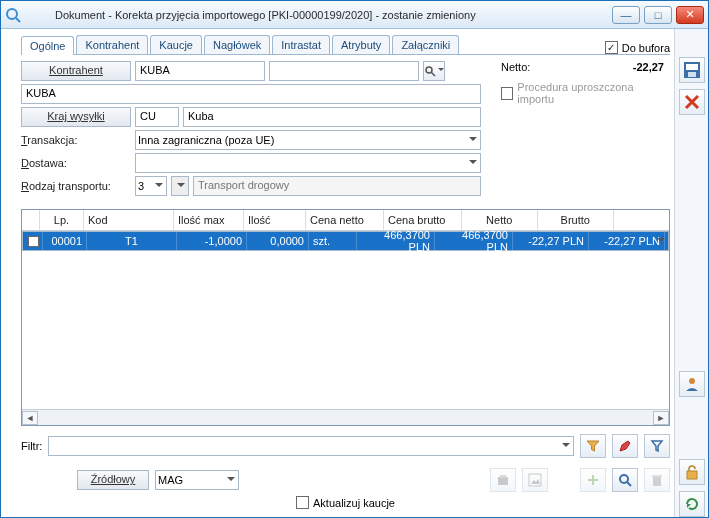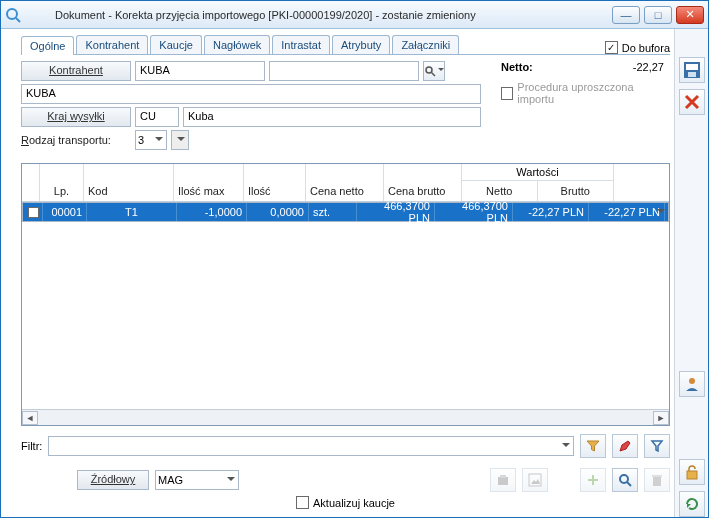--- a/index.html
+++ b/index.html
@@ -27,22 +27,22 @@
 .row { display: flex; align-items: center; margin-bottom: 3px; gap: 4px; }
 .lblbtn { width: 110px; height: 20px; border: 1px solid #a9b8c8; background: linear-gradient(#f8fafc,#e2e8ef); text-align: center; padding-top: 2px; text-decoration: underline; color: #333; }
 .lbl { width: 110px; color: #222; }
 .inp { height: 20px; border: 1px solid #a9b8c8; background: #fff; padding: 2px 4px; }
 .inp.ro { background: #f5f5f5; color: #777; }
 .sel { height: 20px; border: 1px solid #a9b8c8; background: #fff; padding: 0 2px; display: flex; align-items: center; position: relative; }
 .sel::after { content: ""; position: absolute; right: 3px; top: 6px; border: 4px solid transparent; border-top-color: #555; }
 .searchbtn { width: 22px; height: 20px; border: 1px solid #a9b8c8; background: linear-gradient(#fdfefe,#e6edf5); display: flex; align-items: center; justify-content: center; }
 .searchbtn.dd::after { content:""; margin-left:2px; border:3px solid transparent; border-top-color:#555; }
 .sumrow { display: flex; justify-content: space-between; margin-bottom: 8px; }
-.sumlbl { font-weight: bold; }
-.sumval { font-weight: normal; }
+.sumlbl { font-weight: normal; }
+.sumval { font-weight: bold; }
 .gridwrap { flex: 1; border: 1px solid #7f99b4; margin-top: 8px; display: flex; flex-direction: column; position: relative; }
 .gridhead { display: flex; background: #fff; border-bottom: 1px solid #c3ceda; }
 .ghcol { border-right: 1px solid #d6dee7; padding: 4px 4px; text-align: center; color: #222; }
 .ghgroup { text-align: center; border-right: 1px solid #d6dee7; }
 .ghgroup .gtop { border-bottom: 1px solid #d6dee7; padding: 2px 0; }
 .ghgroup .gsub { display: flex; align-items: flex-end; }
 .gridbody { flex: 1; overflow: hidden; }
 .grow { display: flex; height: 20px; align-items: center; }
 .grow.sel { background: #1a72c8; color: #fff; }
 .gcell { padding: 0 4px; text-align: right; border-right: 1px solid rgba(255,255,255,0.2); height: 100%; display: flex; align-items: center; justify-content: flex-end; }
@@ -118,25 +118,38 @@
           </div>
           <div class="row">
             <div class="inp" style="flex:1">KUBA</div>
           </div>
           <div class="row">
             <div class="lblbtn">Kraj wysyłki</div>
             <div class="inp" style="width:44px">CU</div>
             <div class="inp" style="flex:1">Kuba</div>
           </div>
           <div class="row">
+            <div class="lbl"><span style="text-decoration:underline">T</span>ransakcja:</div>
+            <div class="sel" style="flex:1">
+                <span>Inna zagraniczna (poza UE)</span>
+              </div>
+          </div>
+          <div class="row">
+            <div class="lbl"><span style="text-decoration:underline">D</span>ostawa:</div>
+            <div class="sel" style="flex:1">
+                <span></span>
+              </div>
+          </div>
+          <div class="row">
             <div class="lbl"><span style="text-decoration:underline">R</span>odzaj transportu:</div>
             <div class="sel" style="width:32px">
                 <span>3</span>
               </div>
             <div class="sel" style="width:18px;background:#eee"></div>
+            <div class="inp ro" style="flex:1">Transport drogowy</div>
           </div>
         </div>
 
         <div class="formright">
           <div class="sumrow">
             <span class="sumlbl">Netto:</span>
             <span class="sumval">-22,27</span>
           </div>
           <div class="row" style="margin-top:4px">
             <span class="chk" style="color:transparent">✓</span>
@@ -148,21 +161,20 @@
       <div class="gridwrap">
         <div class="gridhead">
           <div style="width:18px;border-right:1px solid #d6dee7"></div>
           <div class="ghcol c-lp" style="display:flex;align-items:flex-end;justify-content:center">Lp.</div>
           <div class="ghcol c-kod" style="display:flex;align-items:flex-end">Kod</div>
           <div class="ghcol c-im" style="display:flex;align-items:flex-end">Ilość max</div>
           <div class="ghcol c-il" style="display:flex;align-items:flex-end">Ilość</div>
           <div class="ghcol c-cn" style="display:flex;align-items:flex-end">Cena netto</div>
           <div class="ghcol c-cb" style="display:flex;align-items:flex-end">Cena brutto</div>
           <div class="ghgroup" style="width:152px">
-            <div class="gtop">Wartości</div>
             <div class="gsub">
               <div class="ghcol c-wn" style="border-right:1px solid #d6dee7">Netto</div>
               <div class="ghcol c-wb" style="border:none">Brutto</div>
             </div>
           </div>
         </div>
         <div class="gridbody">
           <div class="grow sel">
             <div class="gcell c" style="width:18px">
                 <span class="chk" style="background:#fff;color:transparent;width:11px;height:11px">✓</span>

